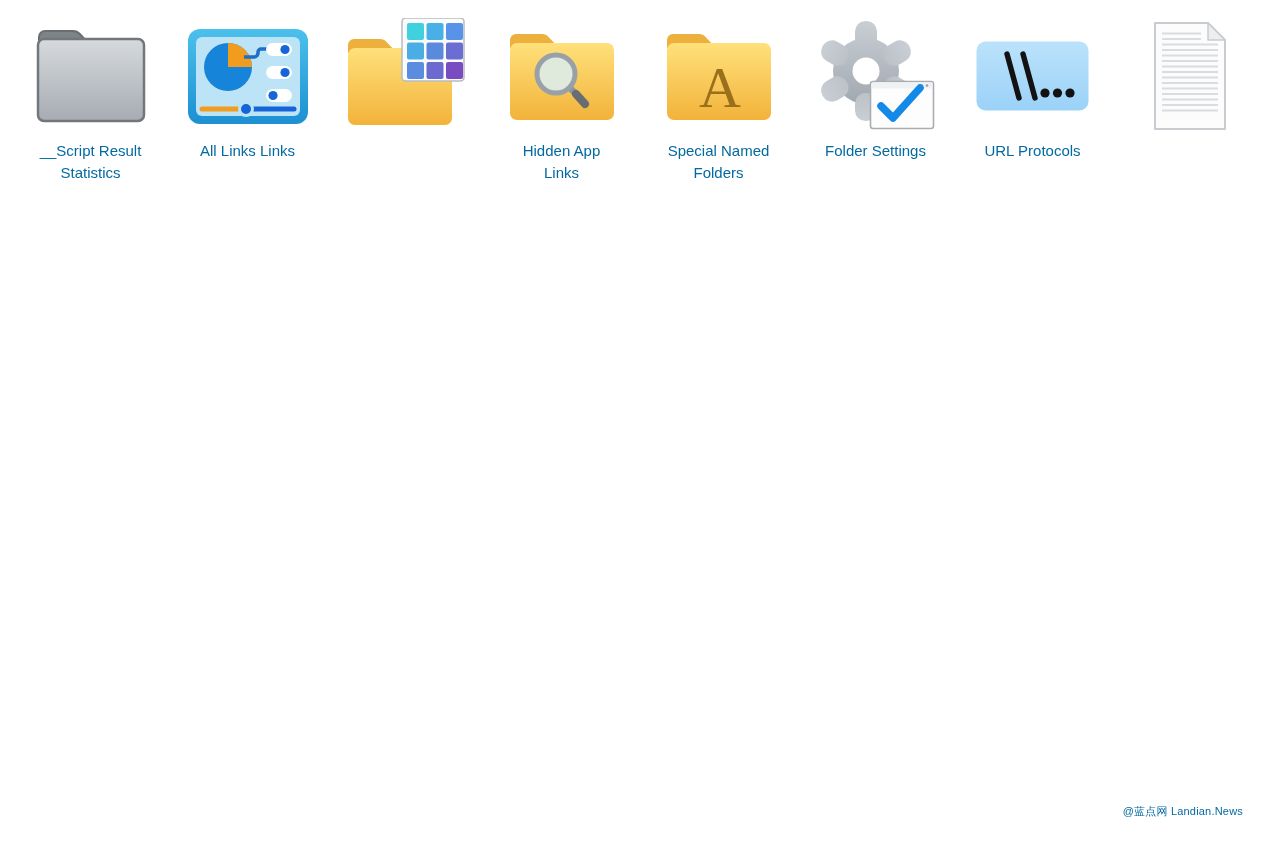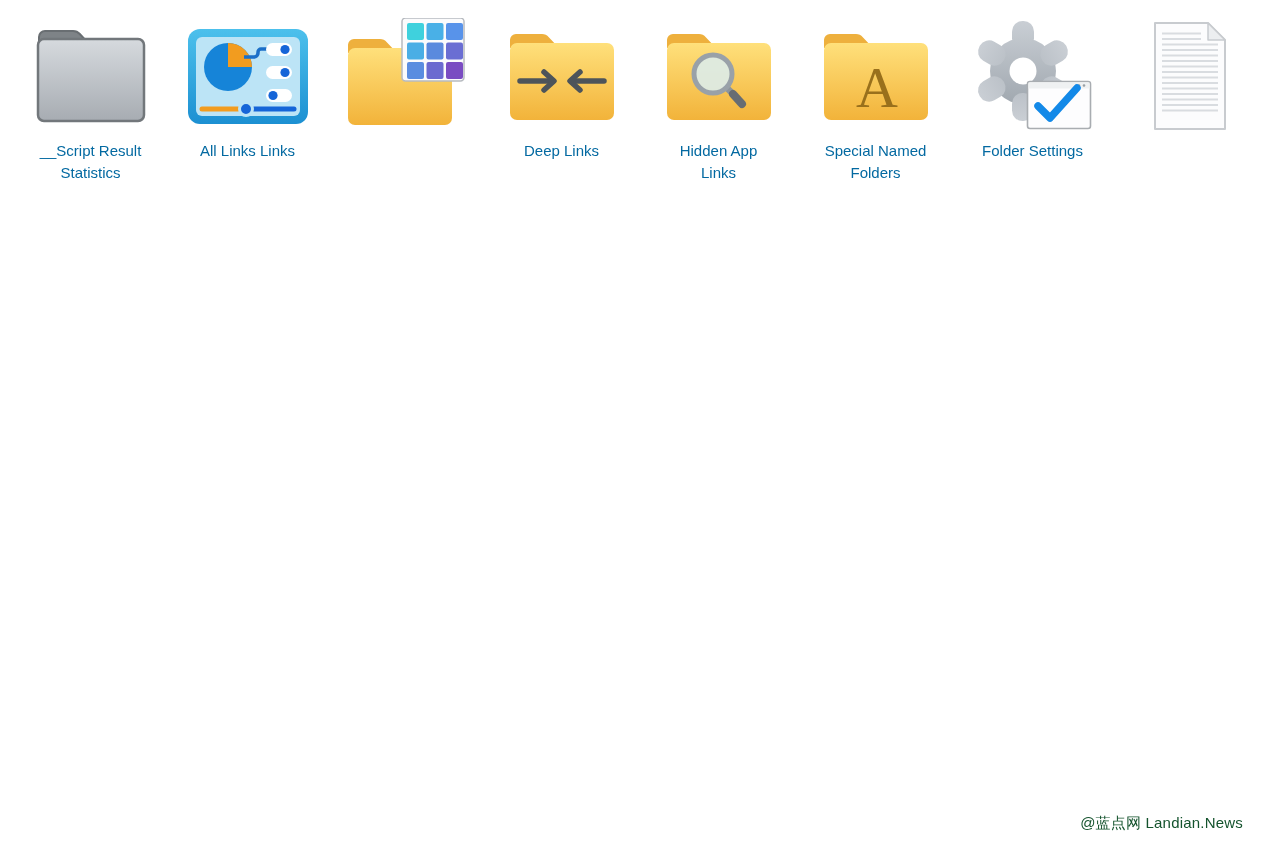--- a/index.html
+++ b/index.html
@@ -10,21 +10,21 @@
   }
   .grid{display:flex;flex-wrap:wrap;padding:12px 0 0 12px;width:1268px;}
   .item{width:157px;height:201px;display:flex;flex-direction:column;align-items:center;cursor:default;}
   .icon-box{height:128px;display:flex;align-items:center;justify-content:center;}
   .label{
     font-size:15px;line-height:21.5px;color:#0369a1;text-align:center;
     white-space:pre-line;max-width:152px;
   }
   .nudge-up{margin-top:-6px;}
   .watermark{
-    position:absolute;right:37px;bottom:26px;font-size:15px;color:#14532d;letter-spacing:.2px;
+    position:absolute;right:37px;bottom:40px;font-size:11px;color:#0369a1;letter-spacing:.2px;
   }
 </style>
 </head>
 <body>
 
 <div class="grid">
 
   <div class="item">
     <div class="icon-box">
       <svg width="118" height="97" viewBox="0 0 118 97">
@@ -90,41 +90,20 @@
         <rect x="63" y="24.5" width="17" height="17" rx="2" fill="#4aaee5"></rect>
         <rect x="82.5" y="24.5" width="17" height="17" rx="2" fill="#5a8ade"></rect>
         <rect x="102" y="24.5" width="17" height="17" rx="2" fill="#6a6ed3"></rect>
         <rect x="63" y="44" width="17" height="17" rx="2" fill="#5a8de0"></rect>
         <rect x="82.5" y="44" width="17" height="17" rx="2" fill="#6b6ad0"></rect>
         <rect x="102" y="44" width="17" height="17" rx="2" fill="#7a4cc2"></rect>
       </svg>
     </div>
   </div>
 
-  <div class="item">
-    <div class="icon-box">
-      <svg width="112" height="93" viewBox="0 0 112 93">
-        <defs>
-          <linearGradient id="fb2" x1="0" y1="0" x2="0" y2="1">
-            <stop offset="0" stop-color="#ffe07b"></stop>
-              <stop offset="1" stop-color="#f2b33a"></stop>
-          </linearGradient>
-        </defs>
-        <path d="M4,26 V10 a6,6 0 0 1 6,-6 h26 a9,9 0 0 1 6.8,3.2 L53,18 H4 z" fill="#eeb03d"></path>
-        <rect x="4" y="13" width="104" height="77" rx="7" fill="url(#fb2)"></rect>
-        <g stroke="#4d545a" stroke-width="5.5" stroke-linecap="round" stroke-linejoin="round" fill="none">
-          <path d="M14,51 H47"></path>
-          <path d="M38,42 L48,51 L38,60"></path>
-          <path d="M98,51 H65"></path>
-          <path d="M74,42 L64,51 L74,60"></path>
-        </g>
-      </svg>
-    </div>
-    <div class="label">Deep Links</div>
-  </div>
 
   <div class="item">
     <div class="icon-box">
       <svg width="112" height="93" viewBox="0 0 112 93">
         <defs>
           <linearGradient id="fb3" x1="0" y1="0" x2="0" y2="1">
             <stop offset="0" stop-color="#ffe07b"></stop>
               <stop offset="1" stop-color="#f2b33a"></stop>
           </linearGradient>
         </defs>
@@ -179,20 +158,39 @@
         <rect x="55.5" y="61.5" width="63" height="47" rx="2.5" fill="#fdfdfe" stroke="#a9adb1" stroke-width="1.6"></rect>
         <rect x="56.5" y="62.5" width="61" height="6" fill="#eff1f2"></rect>
         <circle cx="112" cy="65.5" r="1.3" fill="#9aa0a5"></circle>
         <circle cx="107" cy="65.5" r="1.3" fill="#9aa0a5"></circle>
         <polyline points="66,86 78,98 105,68" fill="none" stroke="#1389e8" stroke-width="7.5" stroke-linecap="round" stroke-linejoin="round"></polyline>
       </svg>
     </div>
     <div class="label">Folder Settings</div>
   </div>
 
+  <div class="item">
+    <div class="icon-box">
+      <svg width="113" height="70" viewBox="0 0 113 70">
+        <defs>
+          <linearGradient id="upt" x1="0" y1="0" x2="0" y2="1">
+            <stop offset="0" stop-color="#bbe2fb"></stop>
+              <stop offset="1" stop-color="#9bd2f8"></stop>
+          </linearGradient>
+        </defs>
+        <rect x="0.5" y="0.5" width="112" height="69" rx="9" fill="url(#upt)"></rect>
+        <line x1="31" y1="13" x2="43" y2="57" stroke="#121212" stroke-width="5.4" stroke-linecap="round"></line>
+        <line x1="47" y1="13" x2="59" y2="57" stroke="#121212" stroke-width="5.4" stroke-linecap="round"></line>
+        <circle cx="69" cy="52" r="4.6" fill="#121212"></circle>
+        <circle cx="81.5" cy="52" r="4.6" fill="#121212"></circle>
+        <circle cx="94" cy="52" r="4.6" fill="#121212"></circle>
+      </svg>
+    </div>
+    <div class="label">URL Protocols</div>
+  </div>
 
   <div class="item">
     <div class="icon-box">
       <svg width="84" height="112" viewBox="0 0 84 112">
         <path d="M7,3 h53 l17,17 v89 h-70 z" fill="#fcfcfd" stroke="#c8cbcf" stroke-width="2" stroke-linejoin="round"></path>
         <path d="M60,3 l17,17 h-17 z" fill="#eceef0" stroke="#c8cbcf" stroke-width="1.5" stroke-linejoin="round"></path>
         <g stroke="#d9dce0" stroke-width="2">
           <line x1="14" y1="13.5" x2="53" y2="13.5"></line>
           <line x1="14" y1="19" x2="53" y2="19"></line>
           <line x1="14" y1="24.5" x2="70" y2="24.5"></line>

